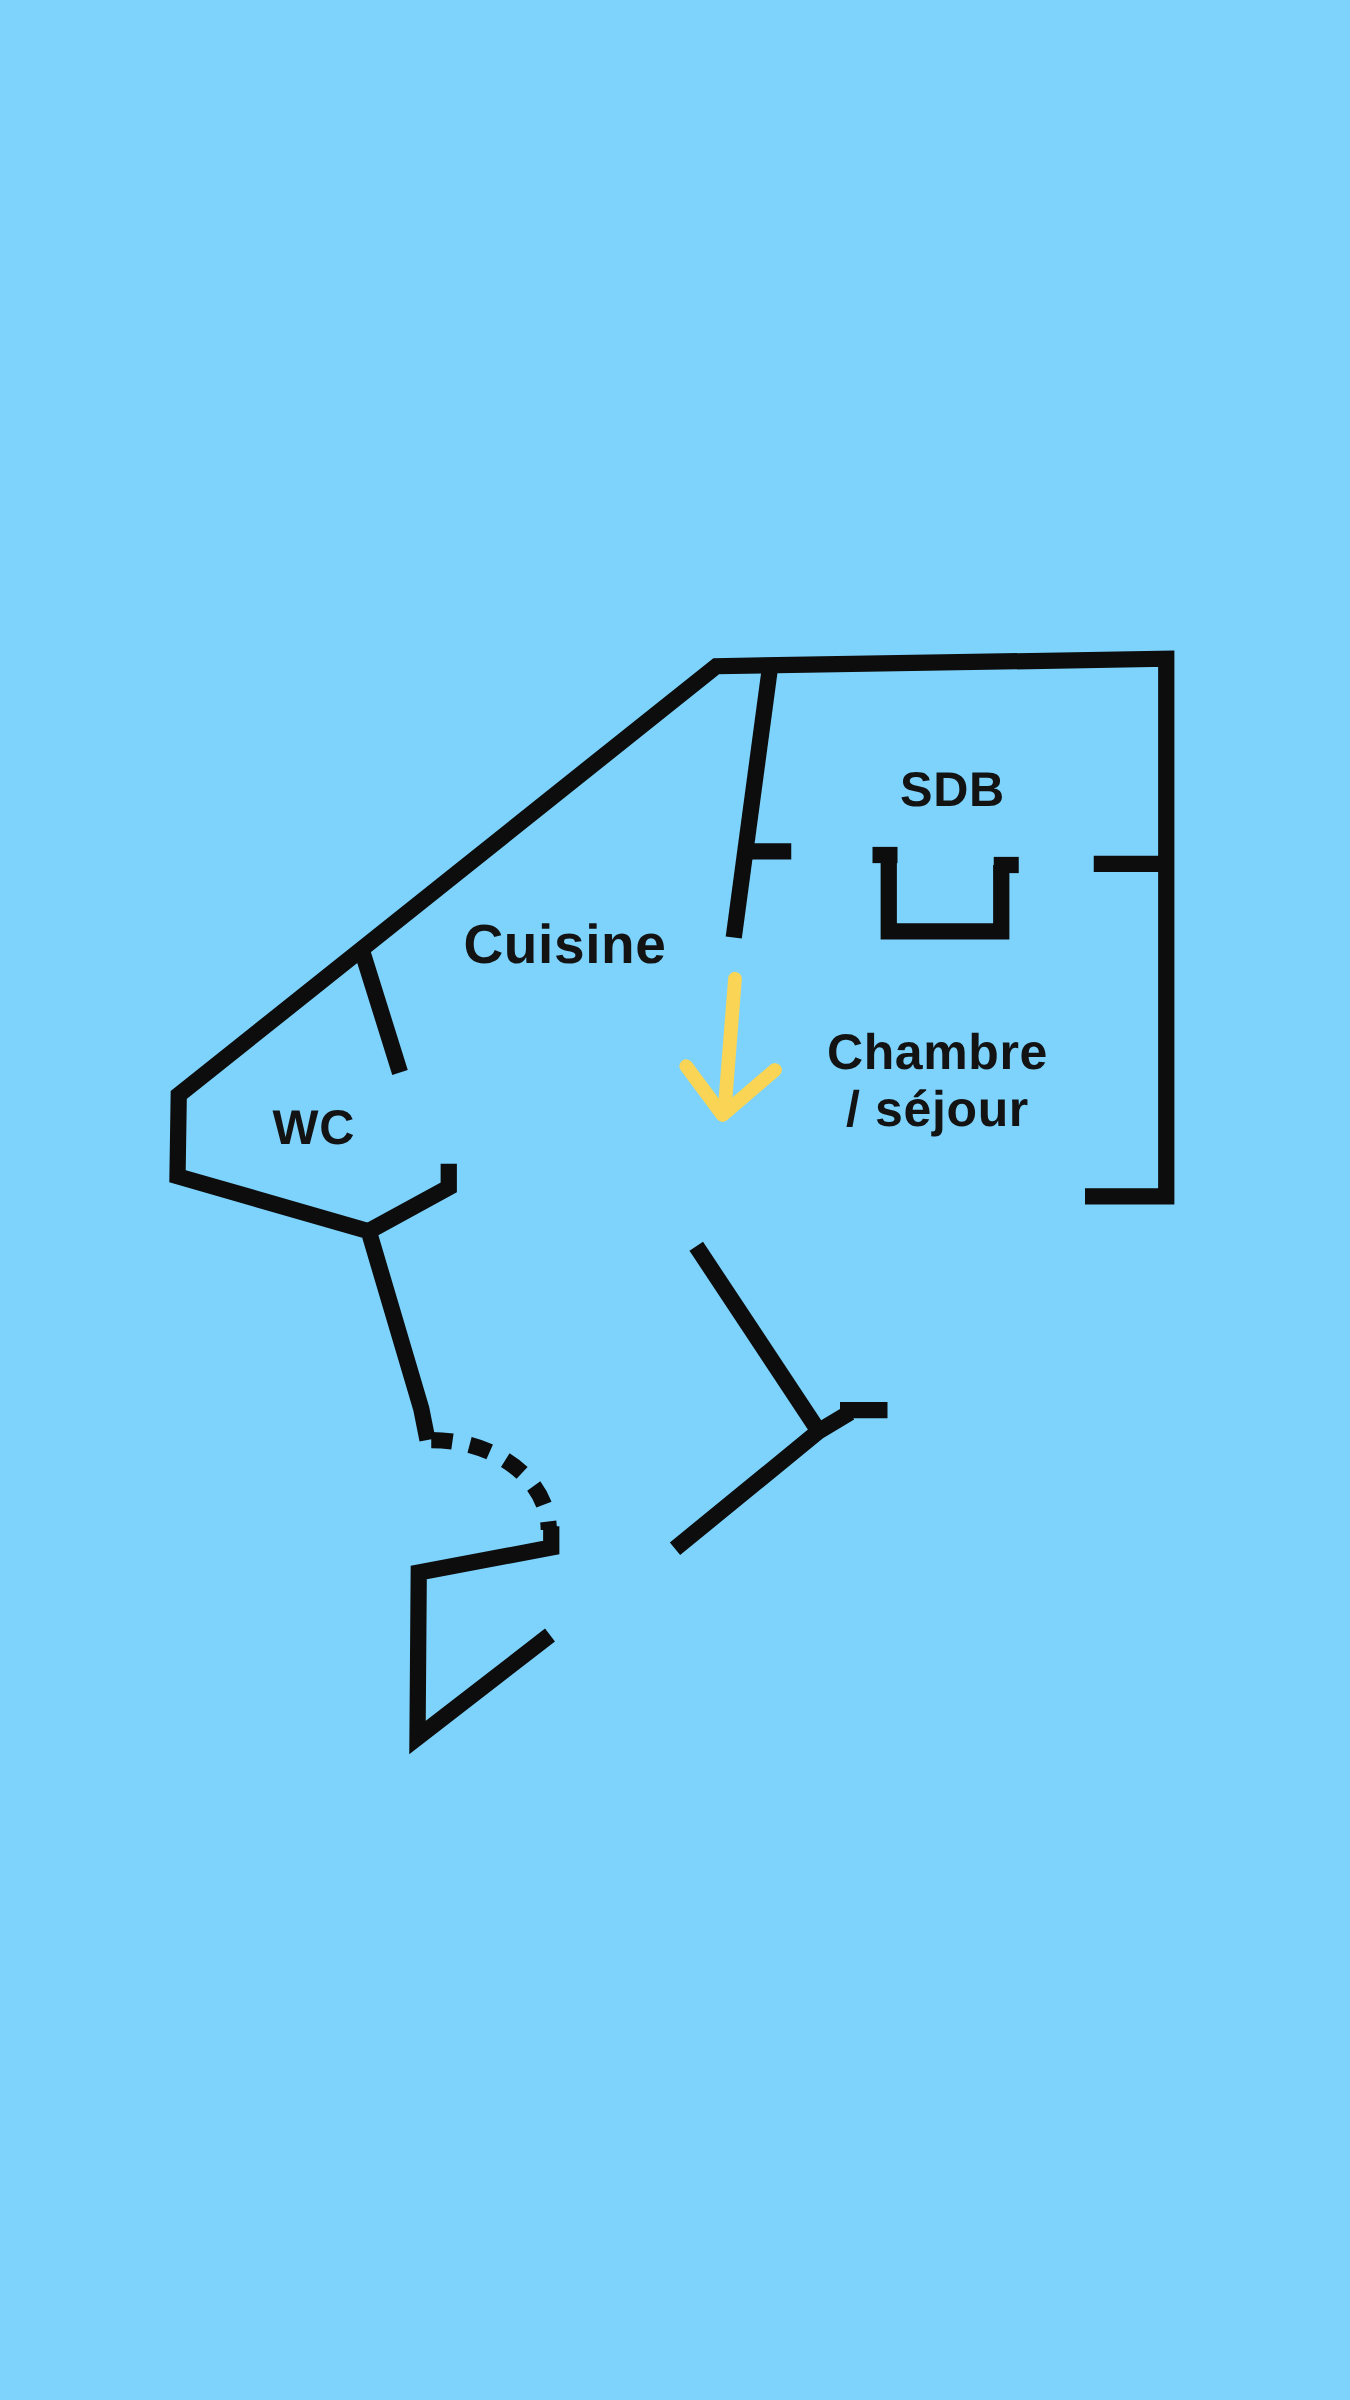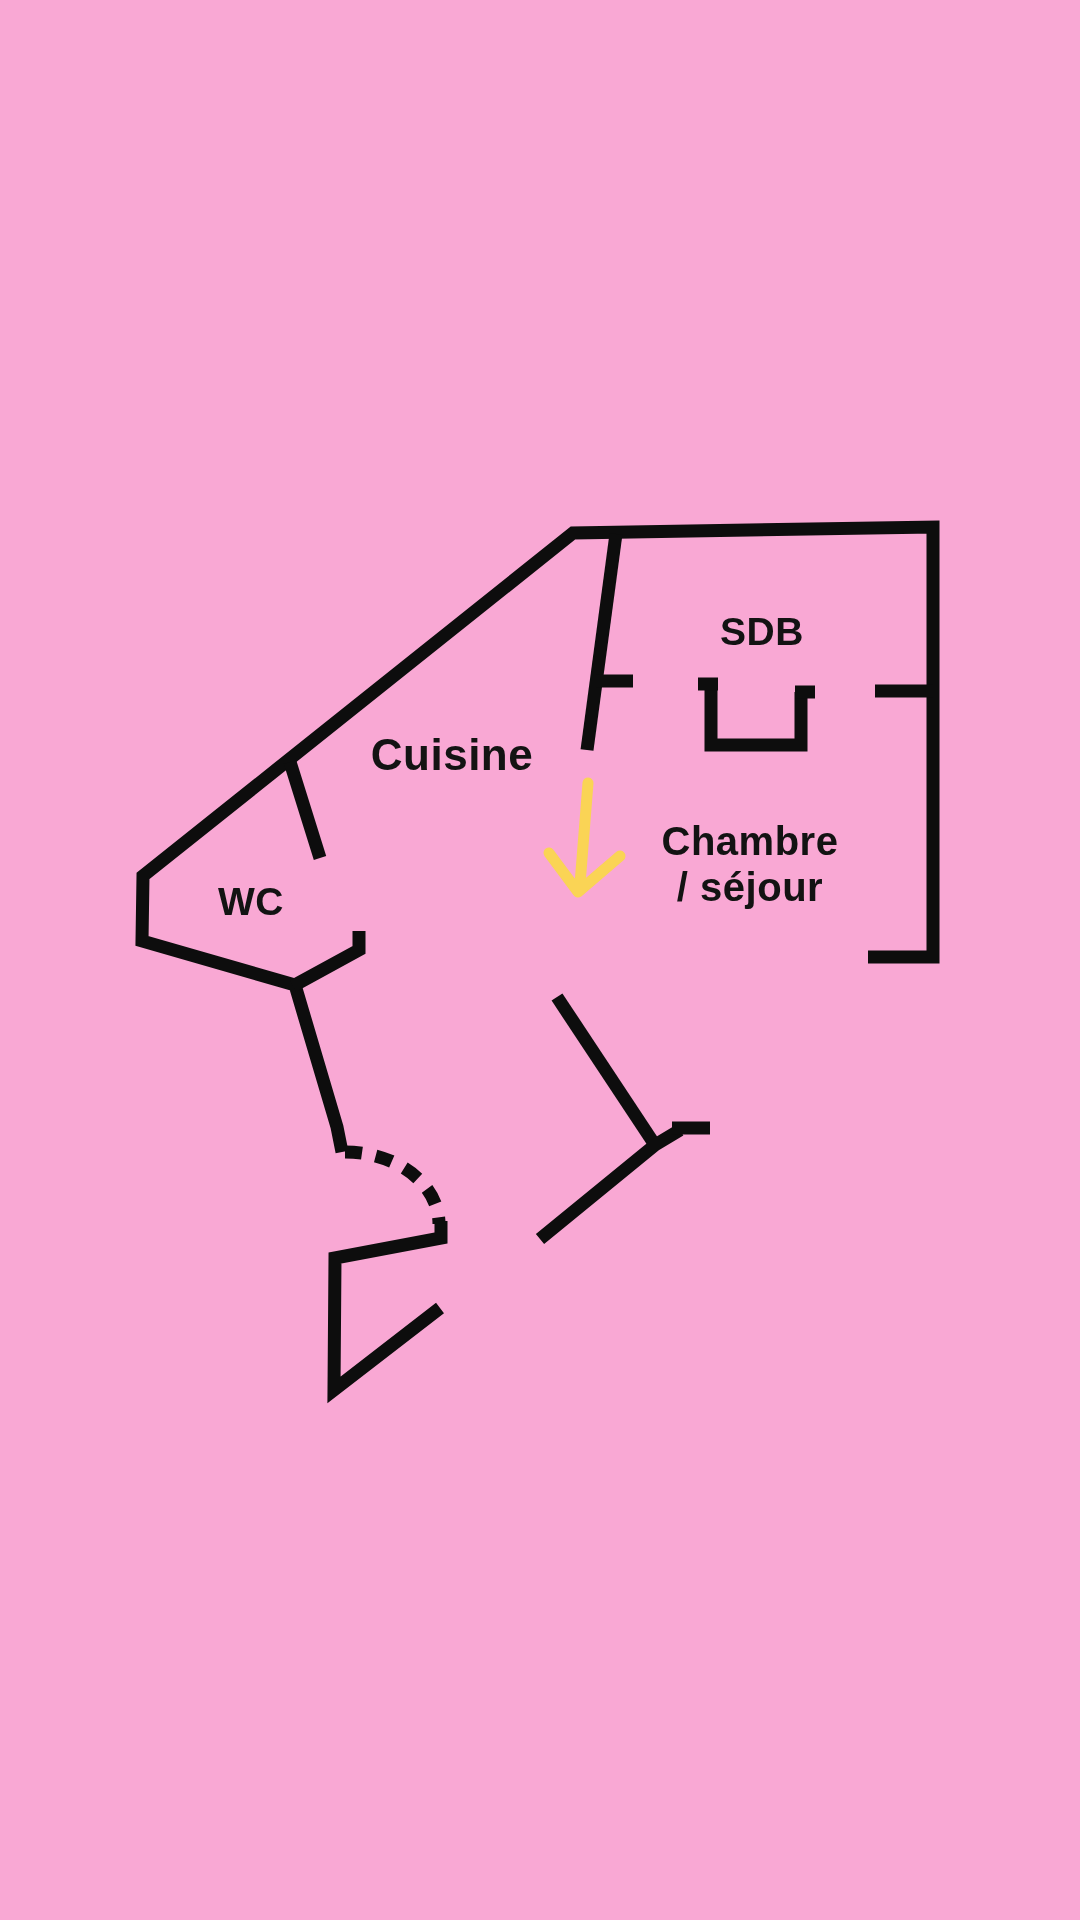--- a/index.html
+++ b/index.html
@@ -4,21 +4,21 @@
 <style>
   html, body {
     margin: 0;
     padding: 0;
     background: #ffffff;
   }
   .screen {
     position: relative;
     width: 1080px;
     height: 1920px;
-    background: #f9a8d4;
+    background: #7dd3fc;
     overflow: hidden;
     font-family: "Liberation Sans", sans-serif;
   }
   .plan-svg {
     position: absolute;
     left: 0;
     top: 0;
     width: 1080px;
     height: 1920px;
     display: block;

